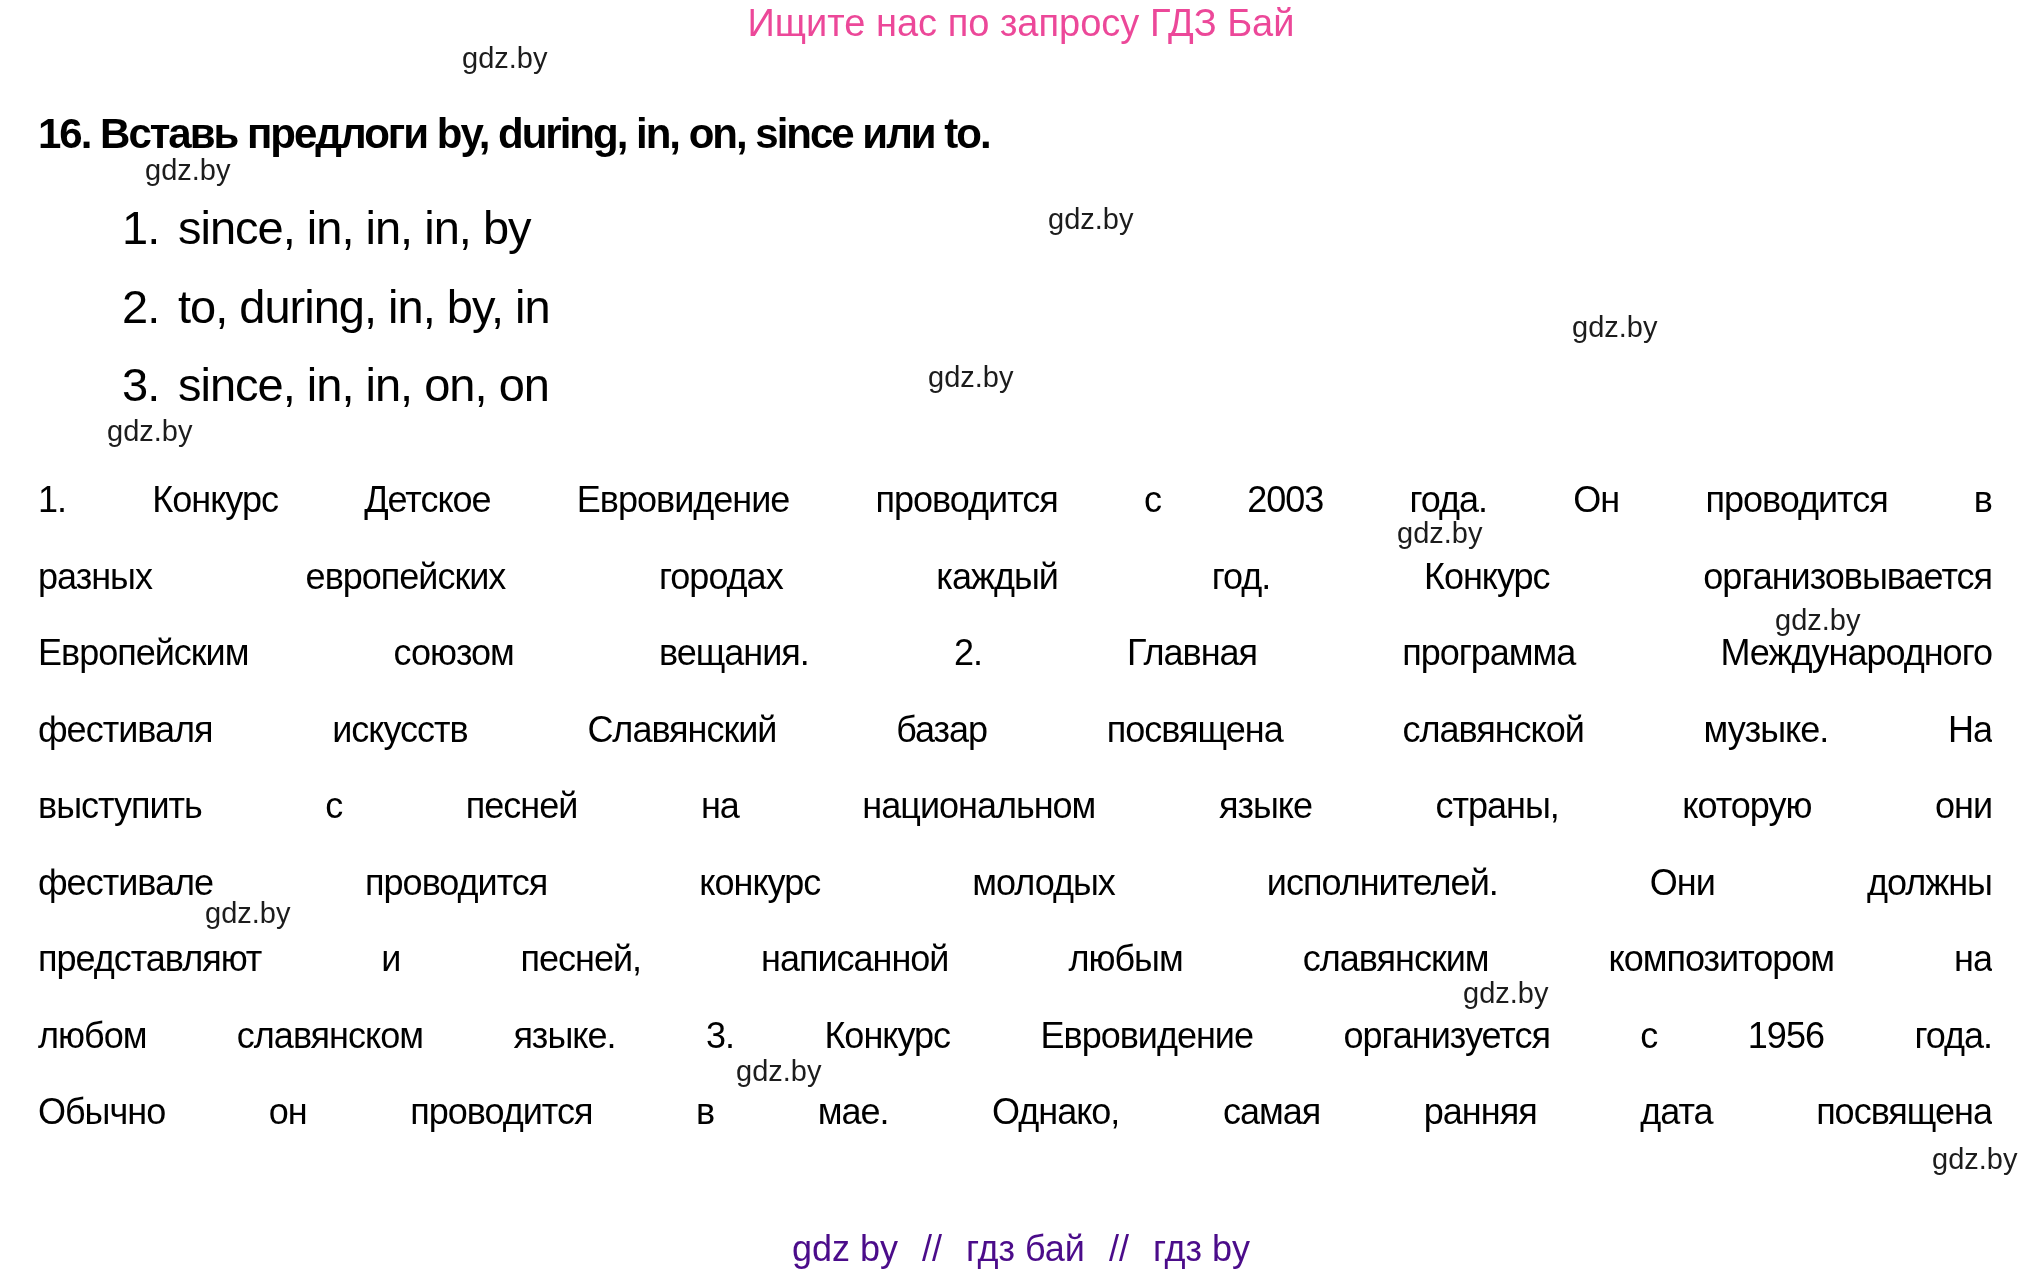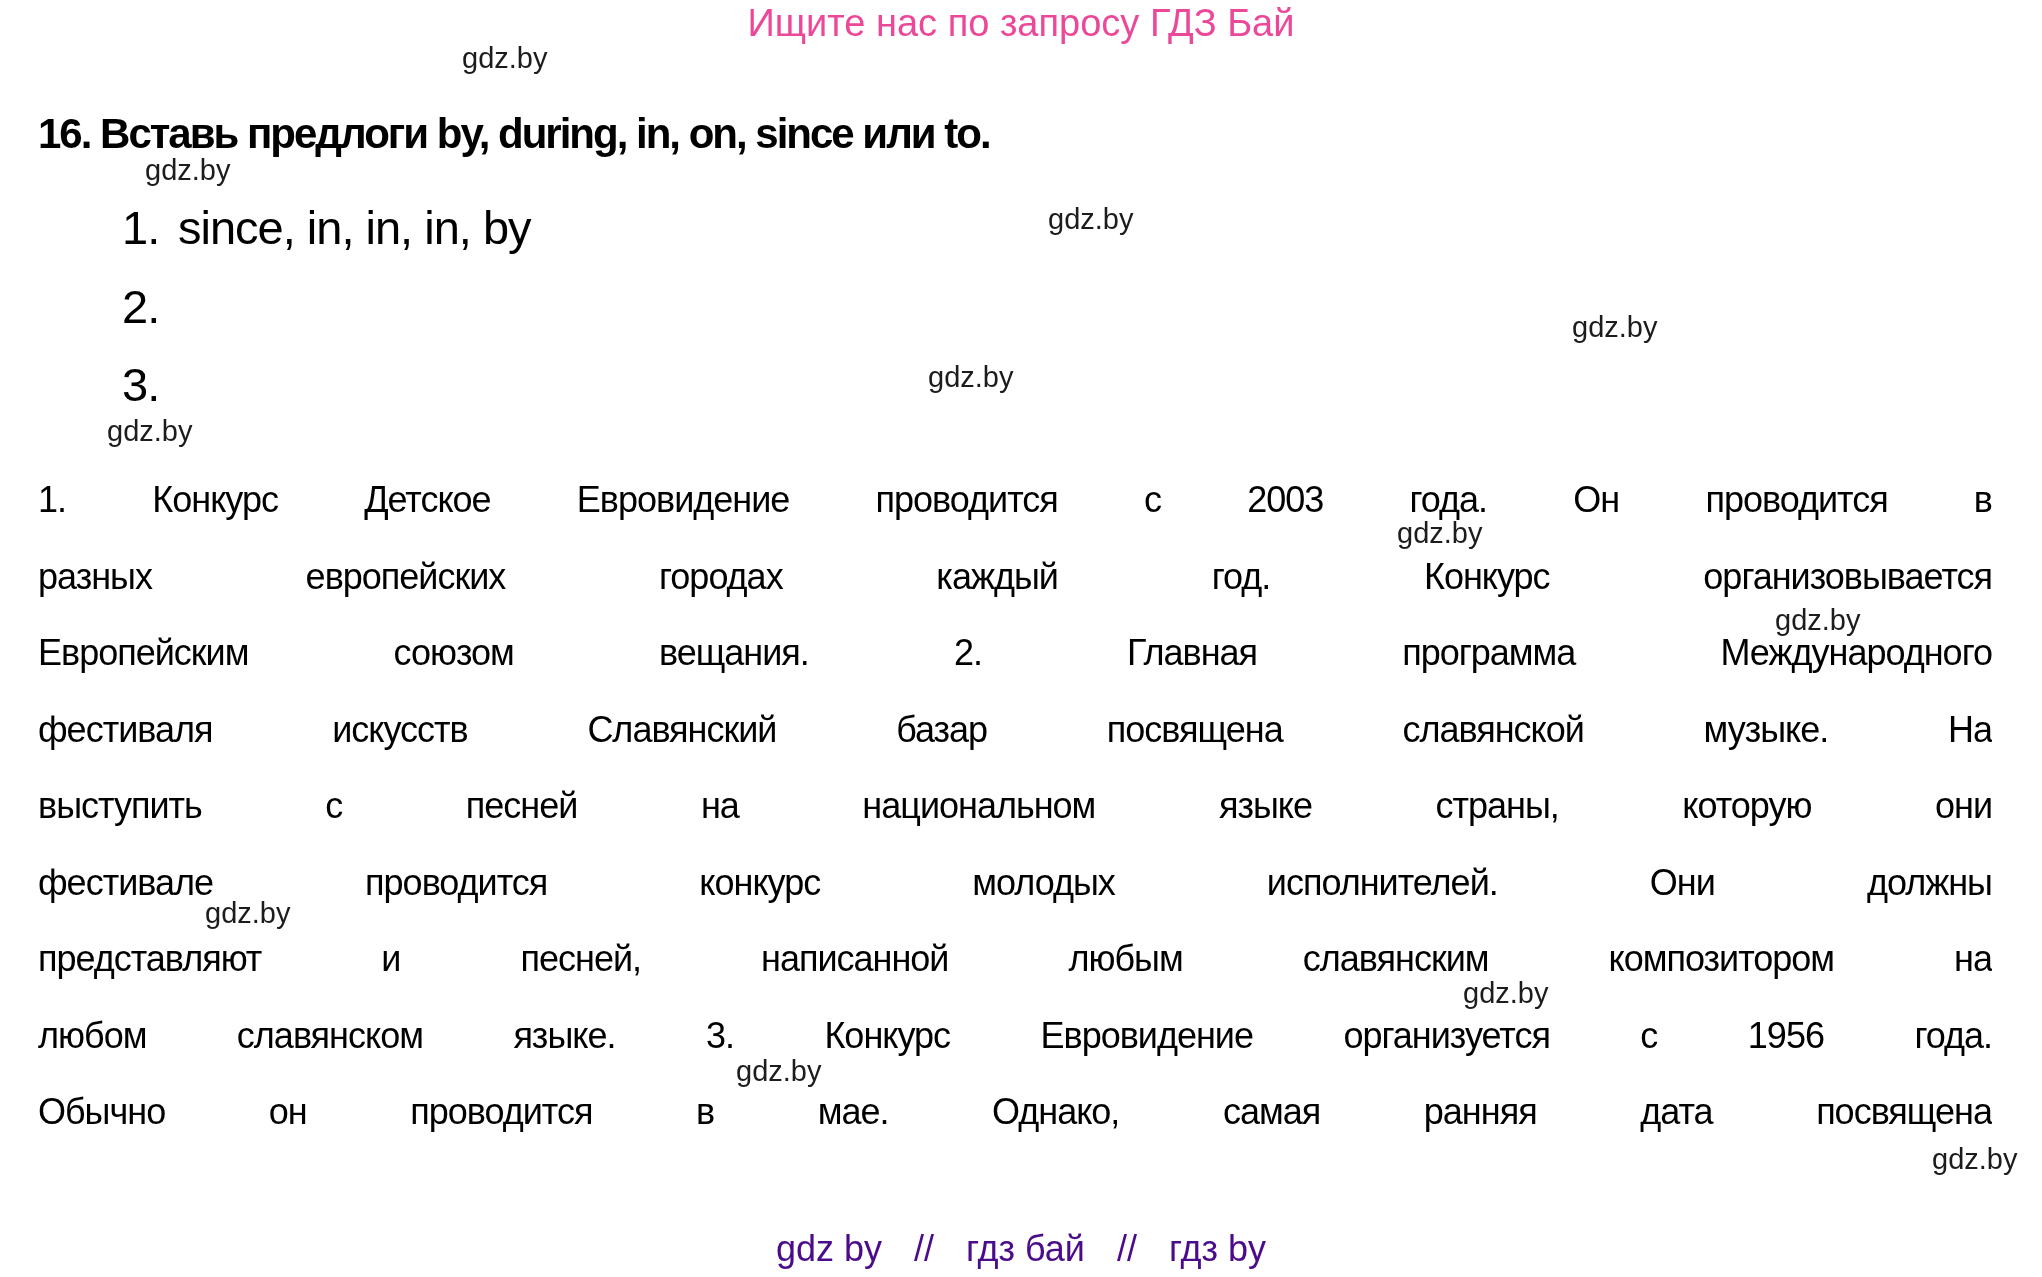--- a/index.html
+++ b/index.html
@@ -84,21 +84,21 @@
     white-space: normal;
     overflow: hidden;
   }
 
   
   .footer {
     position: absolute;
     top: 1228px; left: 50%;
     transform: translateX(-50%);
     display: flex;
-    gap: 32px;
+    gap: 24px;
     font-size: 36px;
     color: #4b0c8a;
     white-space: nowrap;
   }
 </style>
 </head>
 <body>
 
 <div class="banner">Ищите нас по запросу ГДЗ Бай</div>
 
@@ -116,23 +116,25 @@
 <span class="wm w12">gdz.by</span>
 
 <h1 class="heading">16. Вставь предлоги by, during, in, on, since или to.</h1>
 
 <div class="answer a1">
   <span class="num">1.</span>
   <span class="txt">since, in, in, in, by</span>
 </div>
 <div class="answer a2">
   <span class="num">2.</span>
+  <span class="txt">to, during, in, by, in</span>
 </div>
 <div class="answer a3">
   <span class="num">3.</span>
+  <span class="txt">since, in, in, on, on</span>
 </div>
 
 <div class="paragraph">
   <div class="pline">1. Конкурс Детское Евровидение проводится с 2003 года. Он проводится в</div>
   <div class="pline">разных европейских городах каждый год. Конкурс организовывается</div>
   <div class="pline">Европейским союзом вещания. 2. Главная программа Международного</div>
   <div class="pline">фестиваля искусств Славянский базар посвящена славянской музыке. На</div>
   <div class="pline">выступить с песней на национальном языке страны, которую они</div>
   <div class="pline">фестивале проводится конкурс молодых исполнителей. Они должны</div>
   <div class="pline">представляют и песней, написанной любым славянским композитором на</div>

